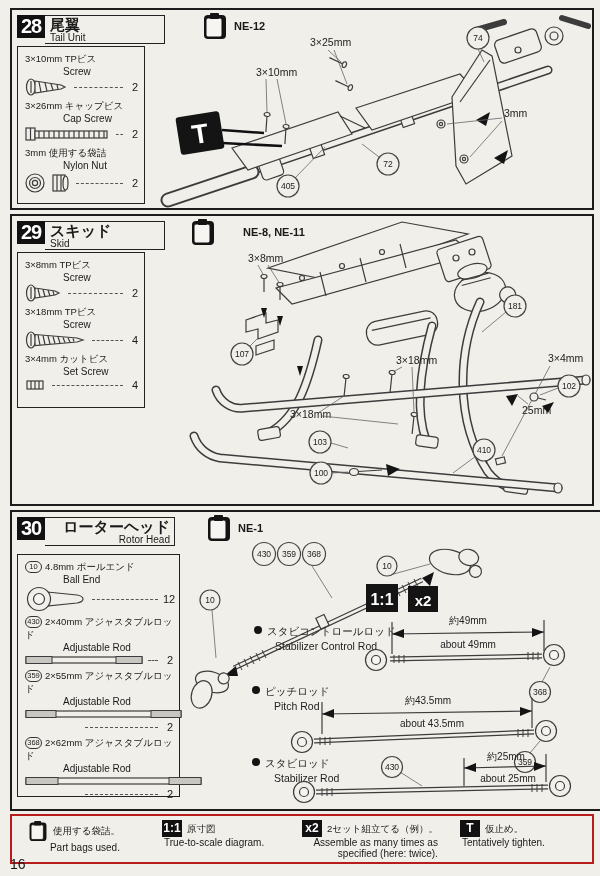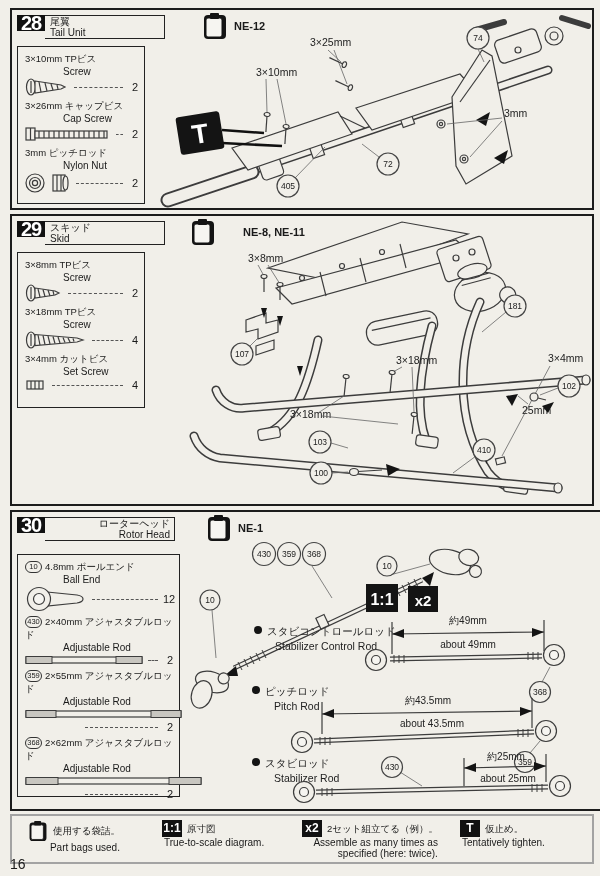--- a/index.html
+++ b/index.html
@@ -8,23 +8,23 @@
     background:#f1efe9;
     font-family:"Liberation Sans","DejaVu Sans",sans-serif;
     color:#1a1a1a;overflow:hidden;
   }
   .section{position:absolute;left:10px;width:580px;border:2px solid #1c1c1c;background:#f1efe9;}
   #sec28{top:8px;height:198px;}
   #sec29{top:214px;height:288px;}
   #sec30{top:510px;height:297px;padding-left:48px;}
   .sec-header{position:absolute;left:5px;top:5px;display:flex;align-items:stretch;}
   .num-badge{background:#111;color:#fff;font-weight:bold;font-size:20px;
-    width:28px;height:16px;display:flex;align-items:center;justify-content:center;letter-spacing:-1px;}
+    width:28px;height:23px;display:flex;align-items:center;justify-content:center;letter-spacing:-1px;}
   .title-box{border:1.5px solid #222;border-left:none;width:110px;padding:1px 4px 0 5px;line-height:1.05;}
-  .title-jp{font-size:10px;}
+  .title-jp{font-size:15px;font-weight:bold;}
   .title-en{font-size:10px;}
   .bag-tag{position:absolute;display:flex;align-items:center;gap:6px;margin-left:38px;}
   .bag-label{font-size:11px;font-weight:bold;}
   .parts-box{position:absolute;border:1.5px solid #222;background:#f1efe9;padding:6px 6px 2px 7px;}
   .part{margin-bottom:4px;}
   .p-jp{font-size:9.5px;}
   .p-en{font-size:10px;padding-left:38px;}
   .p-row{display:flex;align-items:center;gap:3px;margin-top:1px;}
   .p-lead{flex:1;border-bottom:1px dashed #555;height:1px;margin:0 2px;}
   .p-qty{font-size:11px;width:10px;text-align:right;}
@@ -37,21 +37,21 @@
   .tube-o{stroke:#3c3c3c;stroke-width:9;fill:none;stroke-linecap:round;}
   .tube-i{stroke:#f1efe9;stroke-width:6;fill:none;stroke-linecap:round;}
   .ld{stroke:#666;stroke-width:0.8;fill:none;}
   .callout{font-size:10.5px;fill:#222;}
   .ref-c{fill:#f1efe9;stroke:#444;stroke-width:1.2;}
   .ref-t{font-size:8.5px;fill:#222;text-anchor:middle;}
   .dim-jp{font-size:10px;fill:#222;text-anchor:middle;}
   .dim-en{font-size:10px;fill:#222;text-anchor:middle;}
   .blk{fill:#141414;}
   .badge-t{font-weight:bold;fill:#fff;text-anchor:middle;}
-  .legend{position:absolute;left:10px;top:814px;width:580px;height:46px;border:2px solid #a3a3a3;background:#f1efe9;}
+  .legend{position:absolute;left:10px;top:814px;width:580px;height:46px;border:2px solid #b91c1c;background:#f1efe9;}
   .lg-item{position:absolute;font-size:9.5px;line-height:1.25;}
   .lg-head{display:flex;align-items:center;gap:5px;}
   .lg-jp{font-size:9.5px;}
   .lg-en{font-size:10px;padding-left:2px;text-align:right;}
   .lg-badge{background:#111;color:#fff;font-weight:bold;font-size:12px;
     width:20px;height:17px;display:flex;align-items:center;justify-content:center;}
   .page-num{position:absolute;left:10px;top:856px;font-size:14px;}
 </style>
 </head>
 <body>
@@ -111,21 +111,21 @@
           <line x1="64" y1="6" x2="64" y2="13" class="ln"></line>
             <line x1="69" y1="6" x2="69" y2="13" class="ln"></line>
           <line x1="74" y1="6" x2="74" y2="13" class="ln"></line>
             <line x1="79" y1="6" x2="79" y2="13" class="ln"></line>
         </svg>
         <div class="p-lead"></div>
           <div class="p-qty">2</div>
       </div>
     </div>
     <div class="part">
-      <div class="p-jp">3mm ピッチロッド</div>
+      <div class="p-jp">3mm 使用する袋詰</div>
       <div class="p-en">Nylon Nut</div>
       <div class="p-row">
         <svg width="46" height="22" viewBox="0 0 46 22">
           <circle cx="10" cy="11" r="9" class="fil"></circle>
             <circle cx="10" cy="11" r="5.5" class="ln"></circle>
             <circle cx="10" cy="11" r="2.6" class="ln"></circle>
           <rect x="28" y="3" width="12" height="16" class="fil"></rect>
           <line x1="32" y1="3" x2="32" y2="19" class="ln"></line>
             <line x1="36" y1="3" x2="36" y2="19" class="ln"></line>
           <ellipse cx="40.5" cy="11" rx="2.5" ry="7" class="fil"></ellipse>

